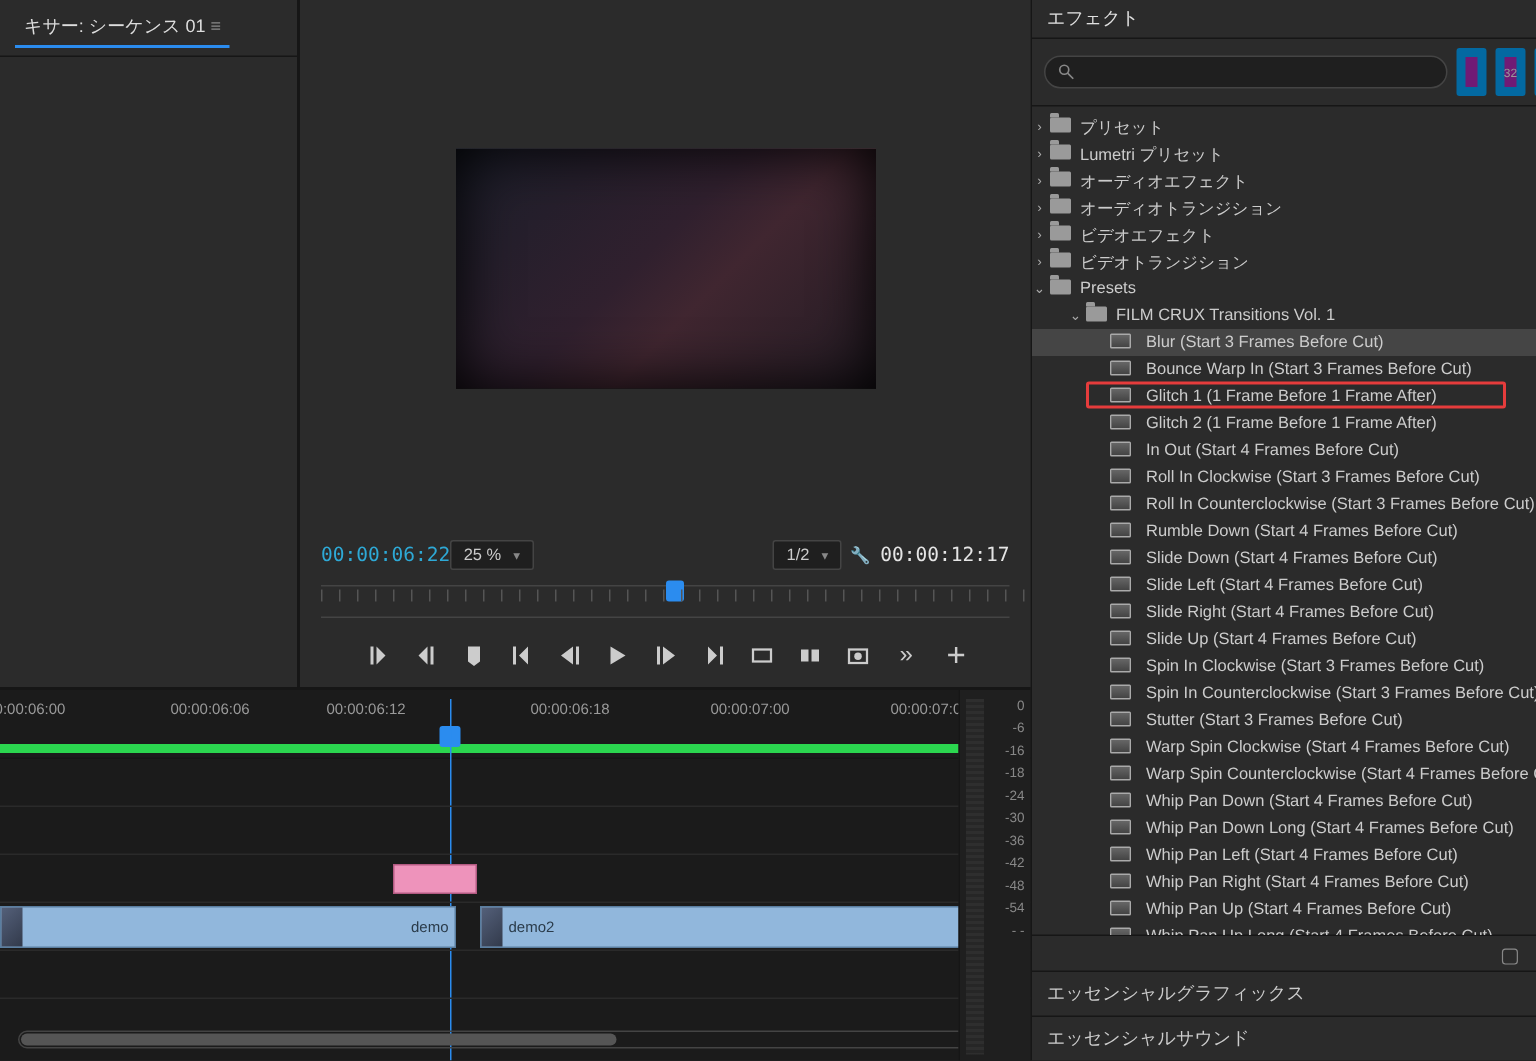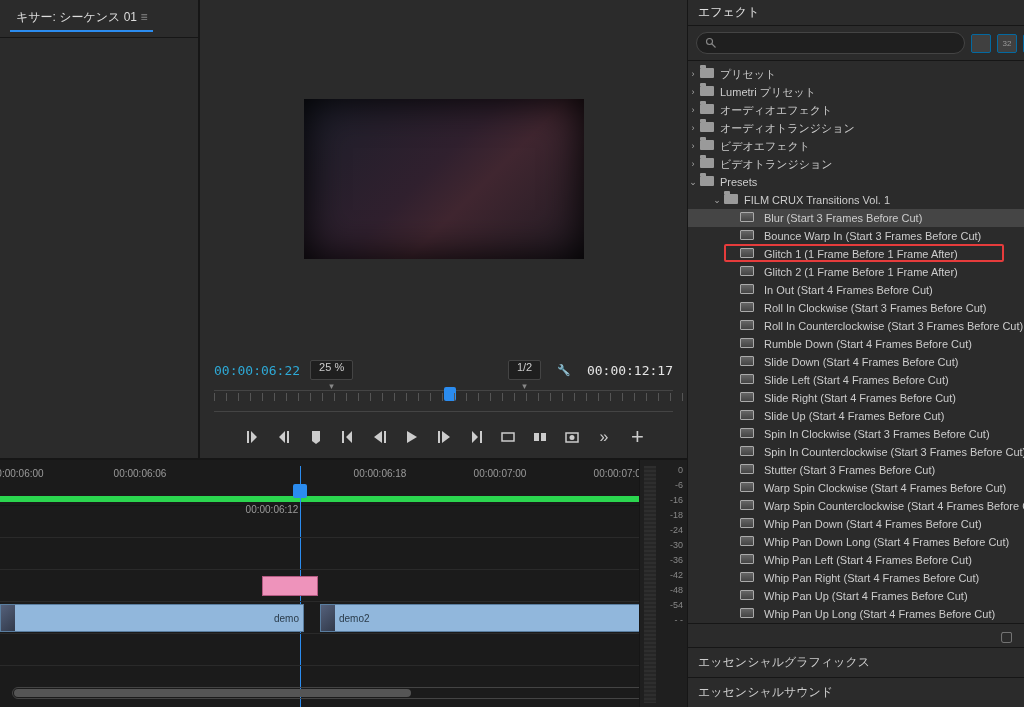--- a/index.html
+++ b/index.html
@@ -34,24 +34,24 @@
   .left{flex:0 0 688px;display:flex;flex-direction:column;border-right:1px solid var(--border);}
   .right{flex:1;display:flex;flex-direction:column;background:var(--panel);}
   .top-row{flex:0 0 460px;display:flex;border-bottom:2px solid var(--border);}
   .mixer{flex:0 0 200px;border-right:2px solid var(--border);background:var(--panel);}
   .program{flex:1;background:var(--panel);display:flex;flex-direction:column;}
   .tabbar{height:38px;display:flex;align-items:center;padding:0 10px;border-bottom:1px solid var(--border);font-size:12px;color:#ddd;}
   .tabbar .tab{padding:4px 6px;border-bottom:2px solid var(--blue);}
   .tabbar .pull{margin-left:auto;color:#888;font-size:18px;line-height:10px;}
   .monitor{flex:1;display:flex;align-items:center;justify-content:center;}
   .video{width:280px;height:160px;background:linear-gradient(135deg,#1b1e2a 0%,#30202e 45%,#402630 60%,#221b23 100%);box-shadow:inset 0 0 40px #000;}
-  .info{display:flex;align-items:center;gap:10px;padding:0 14px 4px 14px;height:28px;}
+  .info{display:flex;align-items:center;padding:0 14px 4px 14px;height:28px;}
   .tc{color:var(--cyan);font-size:13px;font-family:monospace;}
   .dur{color:#e5e5e5;font-size:13px;font-family:monospace;margin-left:auto;}
-  .sel{display:flex;align-items:center;background:var(--panel2);border:1px solid #444;border-radius:2px;height:20px;padding:0 8px;color:#ccc;font-size:11px;gap:8px;flex-direction:column;}
+  .sel{display:flex;align-items:center;background:var(--panel2);border:1px solid #444;border-radius:2px;height:20px;padding:0 8px;color:#ccc;font-size:11px;gap:8px;}
   .sel .chev{font-size:9px;color:#888;}
   .mini-ruler{height:22px;margin:4px 14px;position:relative;background:transparent;border-top:1px solid #444;border-bottom:1px solid #444;}
   .mini-ruler .head{position:absolute;top:-4px;left:50%;width:12px;height:14px;background:var(--blue);border-radius:2px;}
   .mini-ruler .tick{position:absolute;top:2px;width:1px;height:8px;background:#555;}
   .transport{display:flex;align-items:center;justify-content:center;gap:14px;height:42px;padding:0 12px;}
   .transport .ico{width:18px;height:18px;color:#ddd;display:flex;align-items:center;justify-content:center;}
   .transport .ico svg{width:16px;height:16px;fill:#ccc;}
   .transport .plus{font-size:22px;color:#ccc;margin-left:4px;}
 
   .timeline{flex:1;background:var(--panel3);position:relative;overflow:hidden;}
@@ -70,21 +70,21 @@
 
   .meter{position:absolute;right:0;top:0;bottom:0;width:48px;background:var(--panel2);border-left:1px solid var(--border);display:flex;flex-direction:column;align-items:flex-end;padding-right:4px;padding-top:6px;gap:6px;font-size:9px;color:#888;}
   .meter .bar{position:absolute;left:4px;top:6px;bottom:4px;width:12px;background:repeating-linear-gradient(to bottom,#2e2e2e 0 2px,#262626 2px 4px);}
   .meter span{line-height:1;}
 
   
   .fx-head{height:26px;display:flex;align-items:center;padding:0 10px;font-size:12px;border-bottom:1px solid var(--border);}
   .search{display:flex;align-items:center;gap:6px;padding:6px 8px;border-bottom:1px solid var(--border);}
   .searchbox{flex:1;display:flex;align-items:center;height:22px;background:var(--panel2);border:1px solid #444;border-radius:11px;padding:0 8px;color:#888;}
   .searchbox svg{width:12px;height:12px;fill:#888;margin-right:6px;}
-  .badge{width:20px;height:19px;border:1px solid #0369a1;border-radius:2px;display:flex;align-items:center;justify-content:center;font-size:8px;color:#999;background:#404040;}
+  .badge{width:20px;height:32px;border:6px solid #0369a1;border-radius:2px;display:flex;align-items:center;justify-content:center;font-size:8px;color:#999;background:#701a75;}
   .tree{flex:1;overflow:auto;padding:4px 0 6px 0;}
   .node{display:flex;align-items:center;height:18px;padding-right:8px;white-space:nowrap;color:#ccc;}
   .node .chev{width:10px;text-align:center;font-size:9px;color:#aaa;}
   .node .fico{width:14px;height:12px;margin:0 6px 0 2px;}
   .folder{background:#9a9a9a;display:inline-block;width:14px;height:10px;position:relative;border-radius:1px;}
   .folder:before{content:"";position:absolute;top:-3px;left:0;width:6px;height:3px;background:#9a9a9a;border-radius:1px 1px 0 0;}
   .preset{display:inline-block;width:14px;height:10px;border:1px solid #aaa;border-radius:1px;background:linear-gradient(#666,#444);}
   .leaf{padding-left:4px;}
   .node.lvl1{padding-left:24px;}
   .node.lvl2{padding-left:40px;}
@@ -229,21 +229,21 @@
       </div>
     </div>
 
     <div class="timeline">
       <div class="ruler">
         <div class="bar"></div>
         <div class="head" style="left:300px"></div>
         <div class="line" style="left:300px"></div>
       <span class="lbl" style="left: 20px;">0:00:06:00</span>
           <span class="lbl" style="left: 140px;">00:00:06:06</span>
-          <span class="lbl" style="left: 272px; margin-top: 36px;">00:00:06:12</span>
+          <span class="lbl" style="left: 244px;">00:00:06:12</span>
           <span class="lbl" style="left: 380px;">00:00:06:18</span>
           <span class="lbl" style="left: 500px;">00:00:07:00</span>
           <span class="lbl" style="left: 620px;">00:00:07:06</span>
         </div>
       <div class="tracks">
         <div class="track"></div>
         <div class="track"></div>
         <div class="track">
           <div class="marker" style="left:262px;width:56px"></div>
         </div>

